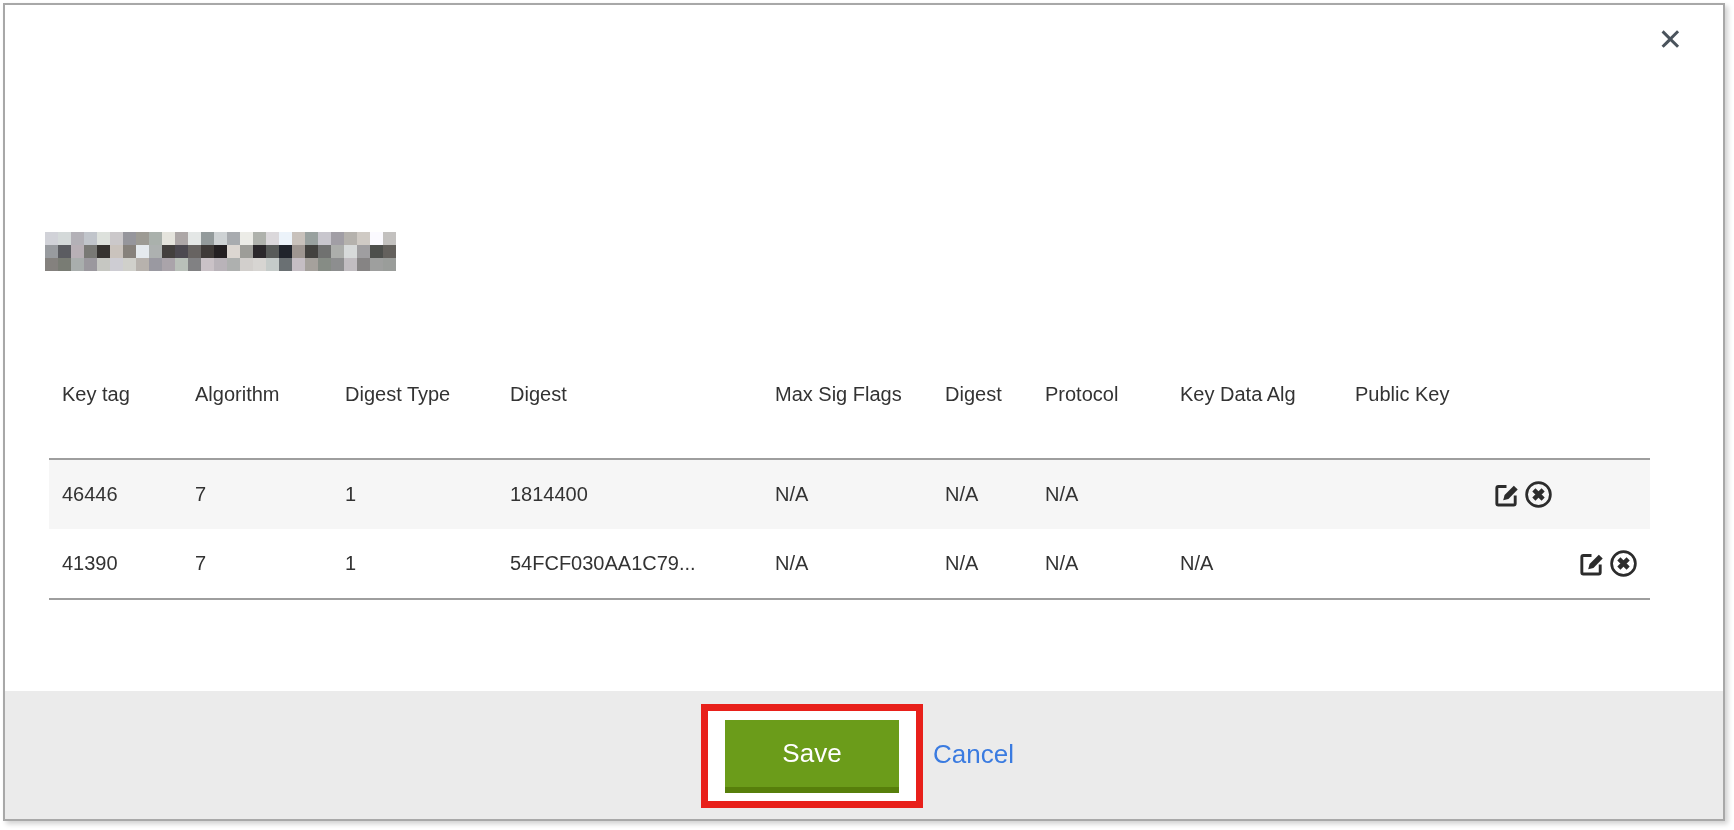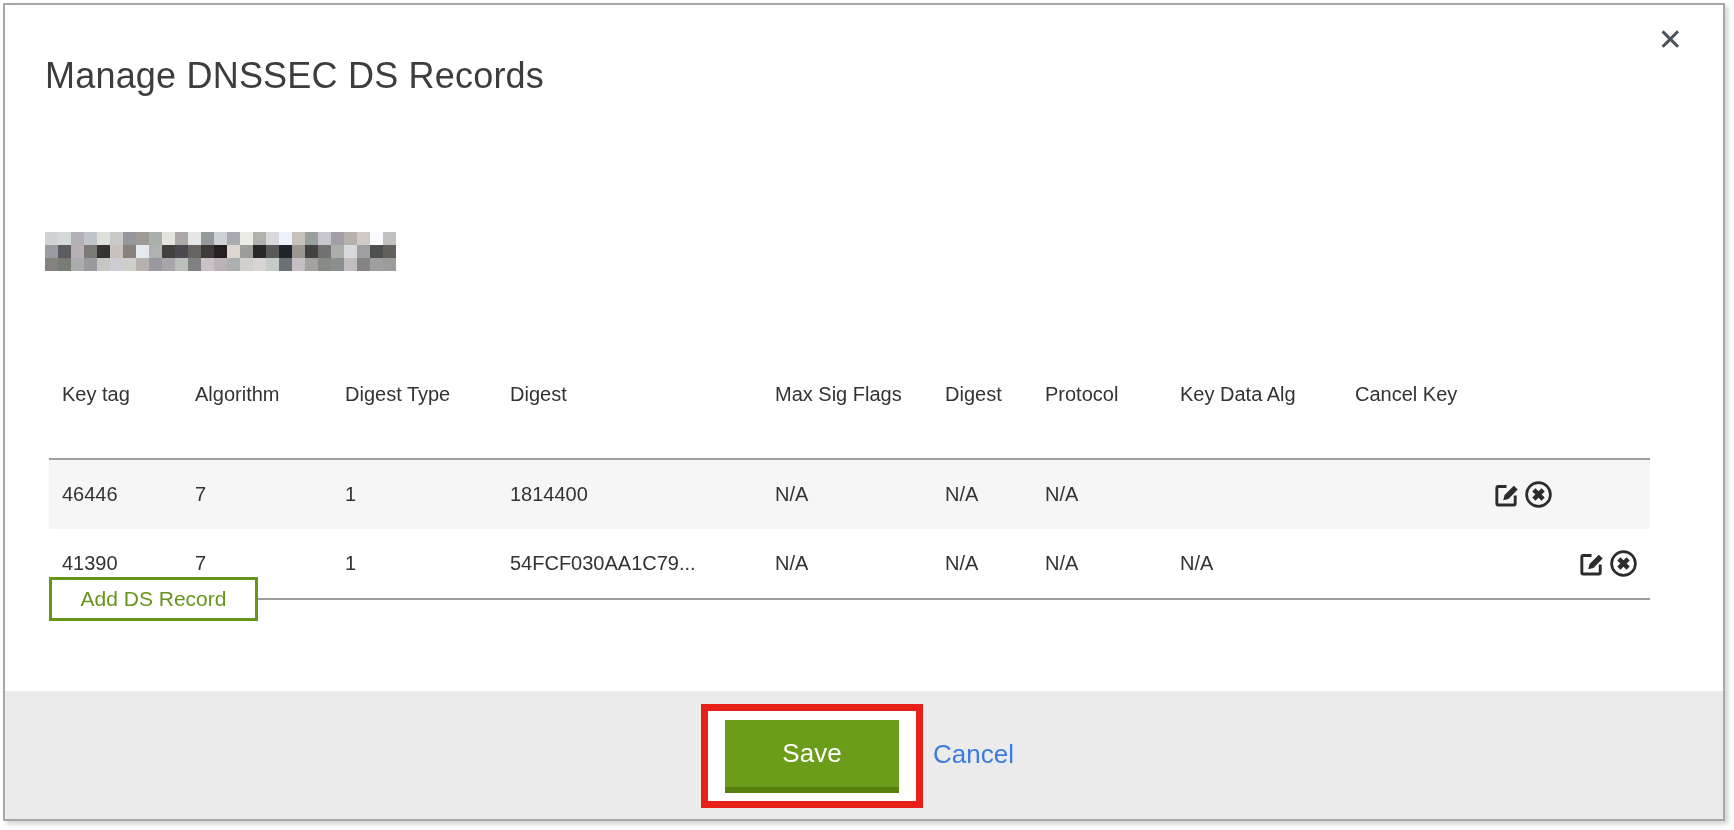--- a/index.html
+++ b/index.html
@@ -77,21 +77,20 @@
   .cancel-link{
     position:absolute;left:928px;top:48px;
     color:var(--link-blue,#3a7be0);font-size:26px;cursor:pointer;text-decoration:none;
   }
 </style>
 </head>
 <body style="--green: #6b9c1a; --green-dark: #577f0b; --green-outline: #67941c; --red-highlight: #e8201a; --link-blue: #3a7be0; --footer-bg: #ebebeb; --border-gray: #a8a8a8;">
 
 <div class="modal">
 
-  <h1 class="dialog-title">Manage DNSSEC DS Records</h1>
 
   <span class="close-btn">✕</span>
 
   <div class="domain-mosaic" id="mosaic">
       <div style="background: rgb(209, 210, 216);"></div>
       <div style="background: rgb(212, 217, 217);"></div>
       <div style="background: rgb(179, 177, 183);"></div>
       <div style="background: rgb(193, 197, 203);"></div>
       <div style="background: rgb(221, 225, 220);"></div>
       <div style="background: rgb(203, 200, 202);"></div>
@@ -176,21 +175,21 @@
   <div class="ds-table">
     <div class="t-row t-head" id="table-head">
         <div>Key tag</div>
         <div>Algorithm</div>
         <div>Digest Type</div>
         <div>Digest</div>
         <div>Max Sig Flags</div>
         <div>Digest</div>
         <div>Protocol</div>
         <div>Key Data Alg</div>
-        <div>Cancel Key</div>
+        <div>Public Key</div>
         <div></div>
       </div>
     <div class="t-body" id="table-body">
         <div class="t-row t-data alt">
           <div>46446</div>
           <div>7</div>
           <div>1</div>
           <div>1814400</div>
           <div>N/A</div>
           <div>N/A</div>
@@ -232,21 +231,20 @@
               <svg class="row-icon" viewBox="0 0 30 30" fill="none">
                 <circle cx="15" cy="15" r="12.3" stroke-width="2.8"></circle>
                 <path d="M10.2 10.2l9.6 9.6M19.8 10.2l-9.6 9.6" stroke-width="4.6"></path>
               </svg>
             </span>
           </div>
         </div>
       </div>
   </div>
 
-  <button class="add-ds-btn">Add DS Record</button>
 
   <div class="footer">
     <div class="save-highlight">
       <button class="save-btn">Save</button>
     </div>
     <a class="cancel-link">Cancel</a>
   </div>
 
 </div>
 

